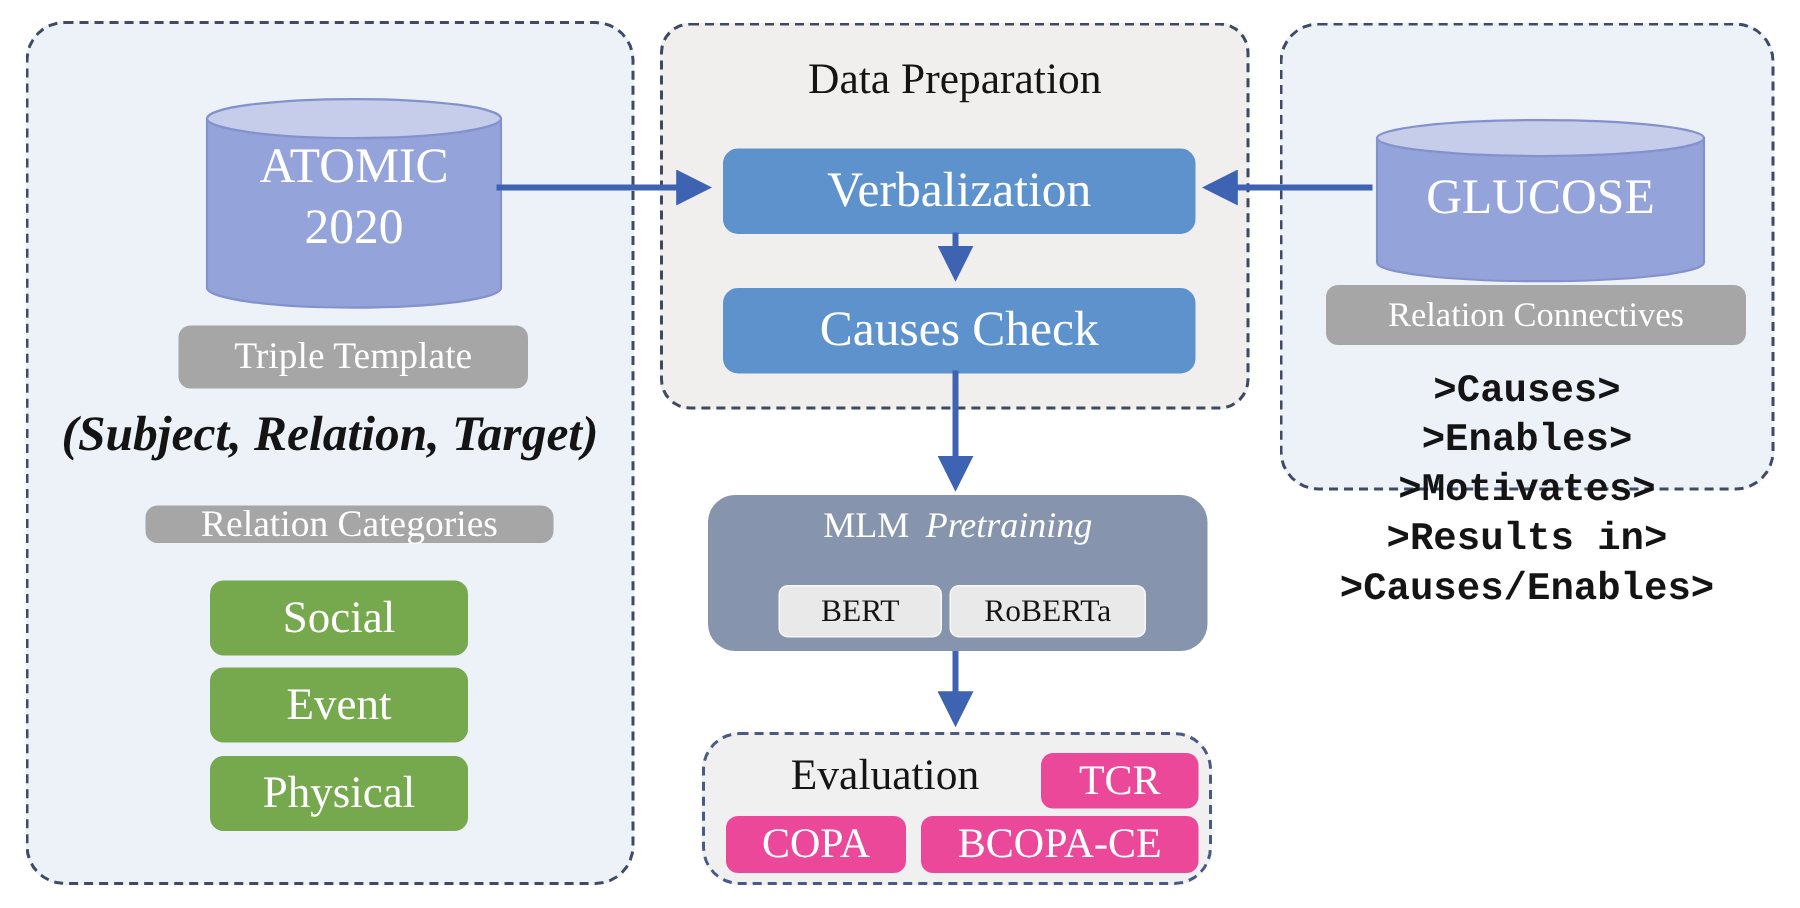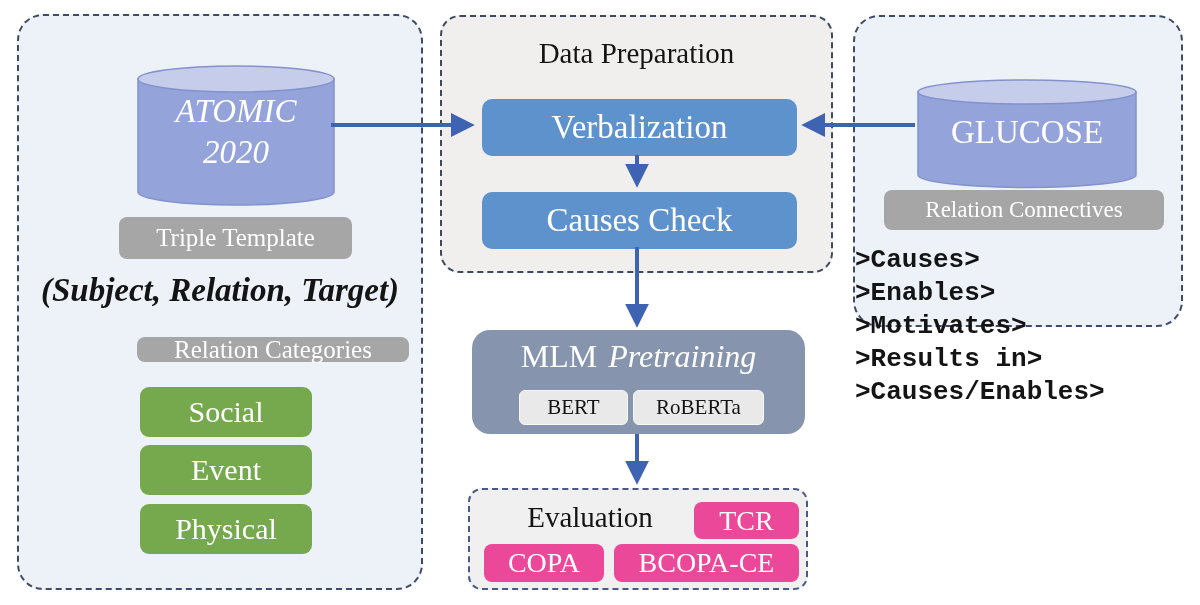--- a/index.html
+++ b/index.html
@@ -22,46 +22,46 @@
   }
   .panel-gray {
     background: #f0efee;
     border: 2px dashed #3e4960;
   }
   #left-panel  { left: 17px;  top: 14px; width: 406px; height: 576px; }
   #mid-panel   { left: 440px; top: 15px; width: 393px; height: 258px; border-radius: 20px; }
   #right-panel { left: 853px; top: 15px; width: 330px; height: 312px; }
   #eval-panel  {
     left: 468px; top: 488px; width: 340px; height: 102px;
-    background: #f0f0f0; border: 2px dashed #4a5a85; border-radius: 14px;
+    background: #f0f0f0; border: 2px dashed #4a5a85; border-radius: 25px;
   }
 
   .cylinder { position: absolute; }
   .cylinder svg { position: absolute; left: 0; top: 0; }
   .cyl-text {
     position: absolute; left: 0; right: 0;
     color: #ffffff; text-align: center;
     font-size: 33px; line-height: 41px;
   }
-  #atomic-cyl  { left: 118px; top: 49px; width: 198px; height: 141px; font-style: italic; }
+  #atomic-cyl  { left: 118px; top: 49px; width: 198px; height: 141px; }
   #atomic-cyl .cyl-text { top: 26px; }
   #glucose-cyl { left: 62px;  top: 62px; width: 220px; height: 110px; }
   #glucose-cyl .cyl-text { top: 33px; }
 
   .gray-label {
     position: absolute;
     background: #a6a6a6;
     border-radius: 8px;
     color: #ffffff;
     font-size: 25px;
     display: flex; align-items: center; justify-content: center;
     text-align: center;
   }
   #triple-template-label   { left: 100px; top: 201px; width: 233px; height: 42px; }
-  #relation-cat-label      { left: 78px;  top: 321px; width: 272px; height: 25px; margin-left: 40px; }
+  #relation-cat-label      { left: 78px;  top: 321px; width: 272px; height: 25px; }
   #relation-conn-label     { left: 29px;  top: 173px; width: 280px; height: 40px; font-size: 23px; }
 
   .triple-value {
     position: absolute; left: 0; right: 0; top: 256px;
     text-align: center;
     font-size: 33px; font-weight: 700; font-style: italic;
     color: #141414;
     white-space: nowrap;
   }
 
@@ -88,21 +88,21 @@
   #step-verbalization { top: 82px; }
   #step-grammar       { top: 175px; }
 
   #mlm-box {
     position: absolute; left: 472px; top: 330px; width: 333px; height: 104px;
     background: #8695ad; border-radius: 18px;
   }
   .mlm-title {
     position: absolute; left: 0; right: 0; top: 8px;
     display: flex; justify-content: center; gap: 11px;
-    color: #ffffff; font-size: 32px;
+    color: #ffffff; font-size: 24px;
   }
   .mlm-title .it { font-style: italic; }
   .model-box {
     position: absolute; top: 60px; height: 35px;
     background: #e9e9e9; border: 1px solid #f7f7f7; border-radius: 6px;
     color: #141414; font-size: 21px;
     display: flex; align-items: center; justify-content: center;
   }
   #model-bert    { left: 47px;  width: 109px; }
   #model-roberta { left: 161px; width: 131px; }
@@ -116,21 +116,21 @@
     background: #ec4899; border-radius: 8px;
     color: #ffffff; font-size: 28px;
     display: flex; align-items: center; justify-content: center;
   }
   #bench-tcr      { left: 224px; top: 12px; width: 105px; height: 37px; }
   #bench-copa     { left: 14px;  top: 54px; width: 120px; height: 38px; }
   #bench-bcopa    { left: 144px; top: 54px; width: 185px; height: 38px; }
 
   .connectives {
     position: absolute; left: 0; right: 0; top: 227px;
-    text-align: left;
+    text-align: center;
     font-family: "Liberation Mono", monospace;
     font-weight: 700; font-size: 26px; line-height: 33px;
     color: #141414;
   }
   .connectives div { white-space: nowrap; }
 
   #arrow-layer {
     position: absolute; left: 0; top: 0;
     pointer-events: none;
   }

